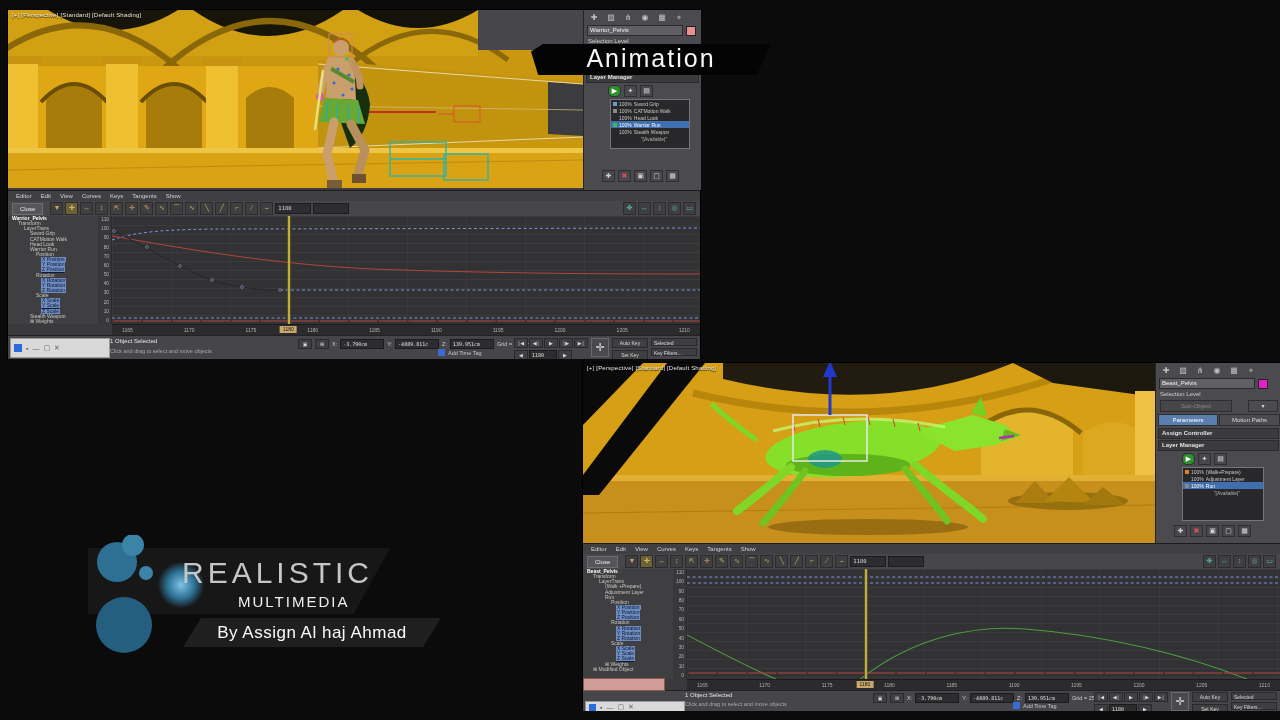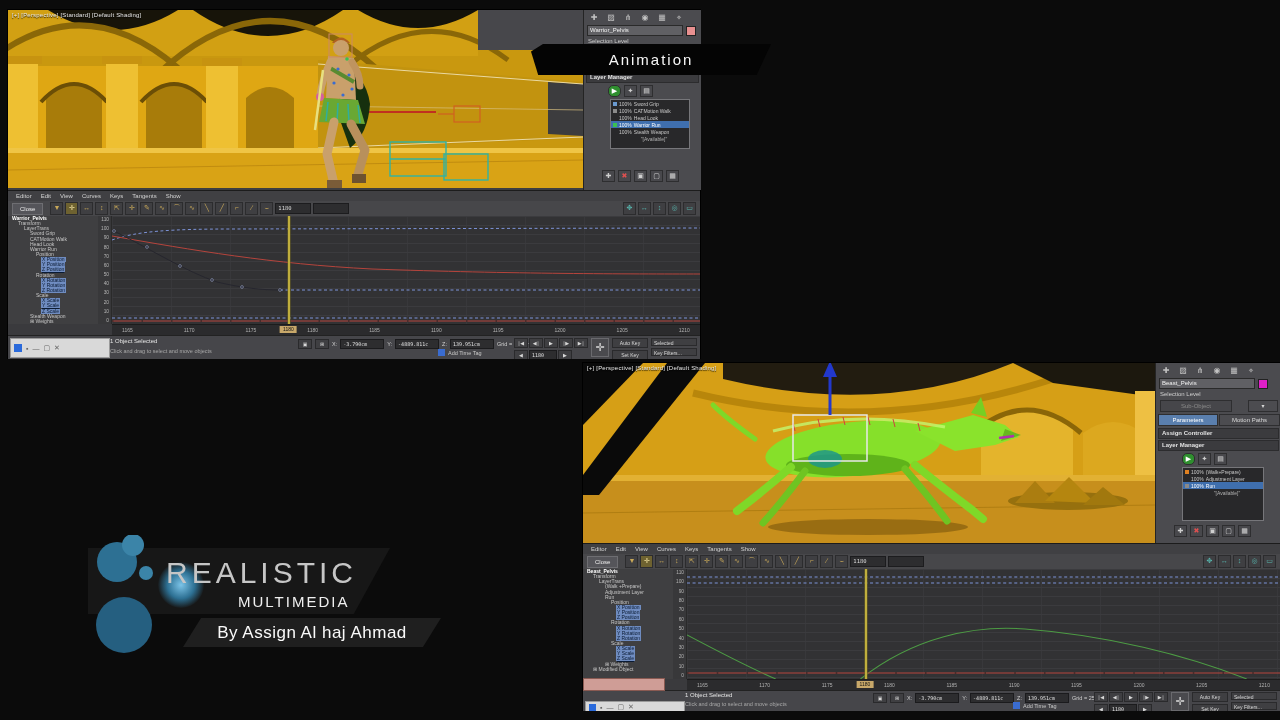--- a/index.html
+++ b/index.html
@@ -62,24 +62,24 @@
   .attic{width:7px;height:7px;background:#3a6cd0;flex:none}
   .sb-right{position:absolute;right:3px;top:2px;display:flex;gap:3px;align-items:flex-start}
   .pbrow{display:flex;gap:1px;margin-bottom:2px}
   .pbtn{min-width:10px;height:8px;background:#3f3f42;border:1px solid #2a2a2c;color:#d8d8d8;font-size:5px;line-height:8px;text-align:center;padding:0 1px;flex:none}
   .bigkey{width:16px;height:17px;background:#4a4a4e;border:1px solid #6a6a6e;color:#d8d8d8;font-size:11px;line-height:16px;text-align:center;flex:none}
   .skbtn{width:34px;height:8px;background:#3f3f42;border:1px solid #2a2a2c;color:#d8d8d8;font-size:5px;line-height:8px;text-align:center;margin-bottom:2px}
   .ddbtn{width:46px;height:8px;background:#3f3f42;border:1px solid #2a2a2c;color:#d8d8d8;font-size:5px;line-height:8px;text-align:left;padding:0 2px;margin-bottom:2px;box-sizing:border-box}
   .minibar{position:absolute;background:#d9d9d9;border:1px solid #9a9a9a;display:flex;align-items:center;gap:4px;padding:0 3px;z-index:5}
   .minibar .mg{font-size:7px;color:#666}
   .pinkbox{position:absolute;background:#cf9d96;border:1px solid #8a5a52;z-index:4}
-  .ribbon{position:absolute;left:531px;top:44px;width:240px;height:31px;background:#040404;clip-path:polygon(0 24%,5% 0,100% 0,94% 100%,3% 100%);display:flex;align-items:center;justify-content:center;color:#f7f7f7;font-size:15px;font-weight:300;letter-spacing:2px;z-index:10}
+  .ribbon{position:absolute;left:531px;top:44px;width:240px;height:31px;background:#040404;clip-path:polygon(0 24%,5% 0,100% 0,94% 100%,3% 100%);display:flex;justify-content:center;color:#f7f7f7;font-size:25px;font-weight:300;letter-spacing:2px;z-index:10}
   .logo-band1{position:absolute;left:88px;top:548px;width:302px;height:66px;background:#171717;clip-path:polygon(0 0,100% 0,88% 100%,0 100%)}
   .logo-band2{position:absolute;left:183px;top:618px;width:258px;height:29px;background:#1f1f1f;clip-path:polygon(7% 0,100% 0,93% 100%,0 100%);display:flex;align-items:center;justify-content:center}
-  .logo-title{position:absolute;left:166px;top:556px;font-size:30px;font-weight:300;letter-spacing:4px;color:#c6c6c6}
+  .logo-title{position:absolute;left:182px;top:556px;font-size:30px;font-weight:300;letter-spacing:4px;color:#c6c6c6}
   .logo-sub{position:absolute;left:238px;top:593px;font-size:15px;letter-spacing:2px;color:#efefef}
   .logo-by{font-size:17px;color:#fafafa;letter-spacing:.5px}
   .glow{position:absolute;left:158px;top:562px;width:46px;height:46px;border-radius:50%;background:radial-gradient(circle,#7cc4e8 0%,#2d7093 42%,rgba(13,13,13,0) 72%)}
 </style>
 </head>
 <body>
 
 <div class="stage">
 
   <div class="shot" style="left:8px;top:10px;width:692px;height:348px">

